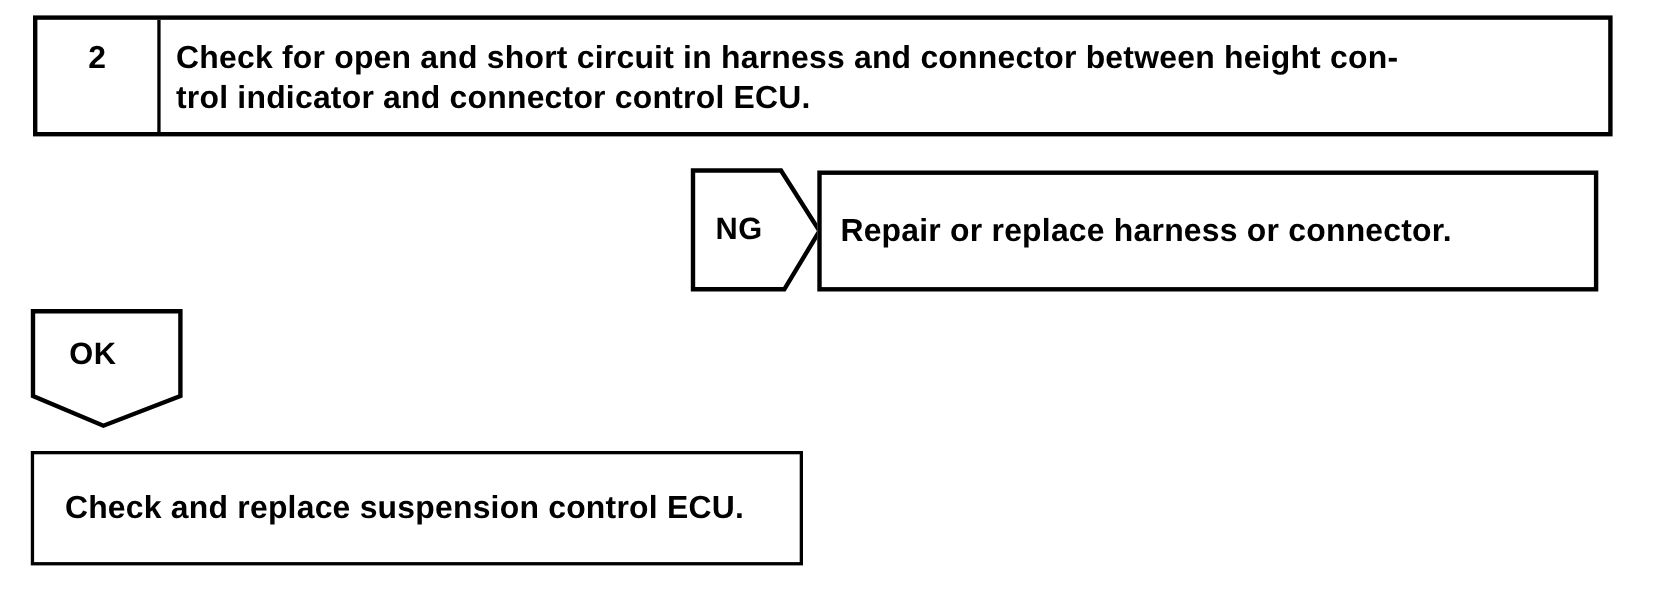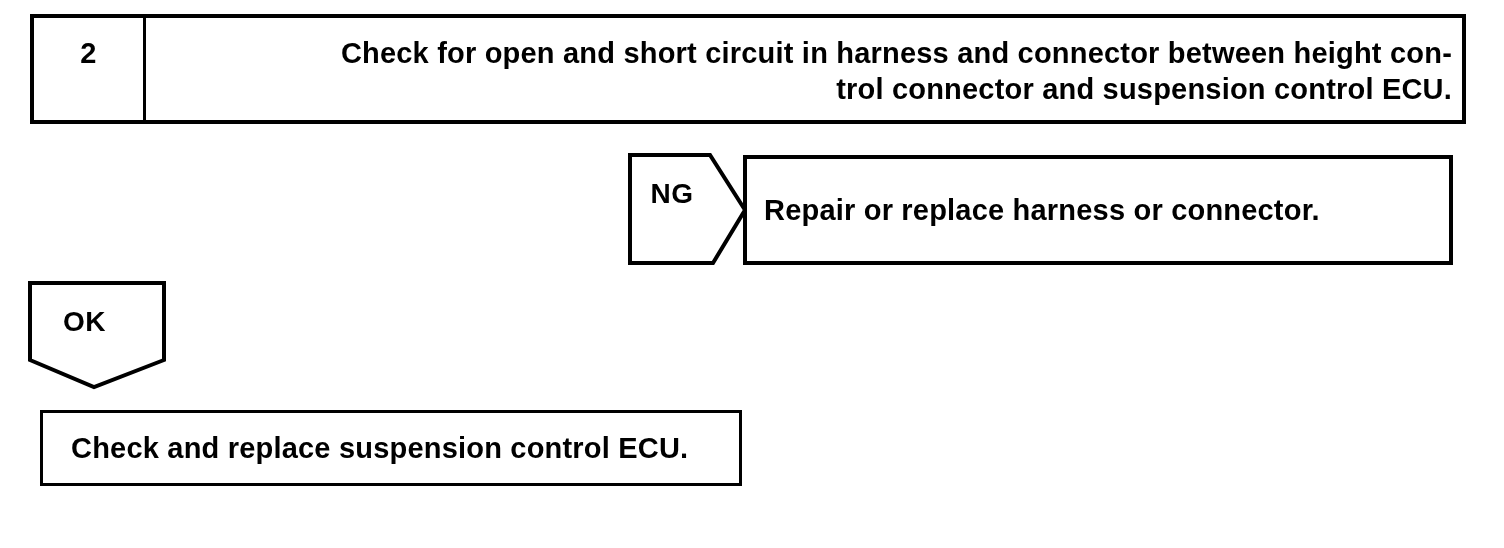--- a/index.html
+++ b/index.html
@@ -25,21 +25,20 @@
     background: var(--bg);
     border: 4px solid var(--line);
   }
   .bold-text {
     font-weight: bold;
     font-size: 29px;
     line-height: 36px;
     letter-spacing: 0.2px;
     color: var(--text);
     white-space: nowrap;
-    text-align: right;
   }
   
   .step-box {
     left: 30px; top: 14px;
     width: 1436px; height: 110px;
     display: flex;
     flex-direction: row;
     align-items: stretch;
   }
   .step-number-cell {
@@ -57,22 +56,22 @@
   
   .ng-action-box {
     left: 743px; top: 155px;
     width: 710px; height: 110px;
     display: flex;
     align-items: center;
     padding-left: 17px;
   }
   
   .final-action-box {
-    left: 40px; top: 410px;
-    width: 702px; height: 76px;
+    left: 28px; top: 410px;
+    width: 702px; height: 104px;
     border-width: 3px;
     display: flex;
     align-items: center;
     padding-left: 28px;
   }
   
   .connector-svg {
     position: absolute;
     display: block;
   }
@@ -87,33 +86,33 @@
   .connector-label {
     position: absolute;
     display: flex;
     align-items: center;
     justify-content: center;
     font-weight: bold;
     font-size: 28px;
     letter-spacing: 0.5px;
     color: var(--text);
   }
-  .ng-label { left: 630px; top: 141px; width: 84px;  height: 106px; }
+  .ng-label { left: 630px; top: 155px; width: 84px;  height: 106px; }
   .ok-label { left: 18px;  top: 283px; width: 133px; height: 77px;  }
 </style>
 </head>
 <body>
 
 <div class="canvas">
 
   <div class="flow-box step-box">
     <div class="step-number-cell bold-text">2</div>
     <div class="step-instruction">
       <div class="bold-text">Check for open and short circuit in harness and connector between height con-</div>
-      <div class="bold-text">trol connector and suspension control ECU.</div>
+      <div class="bold-text">trol indicator and connector control ECU.</div>
     </div>
   </div>
 
   <svg class="connector-svg ng-arrow-svg" width="124" height="116" viewBox="0 0 124 116">
     <polygon points="4,4 84,4 119,59 87,112 4,112"></polygon>
   </svg>
   <div class="connector-label ng-label">NG</div>
 
   <div class="flow-box ng-action-box">
     <div class="bold-text">Repair or replace harness or connector.</div>

